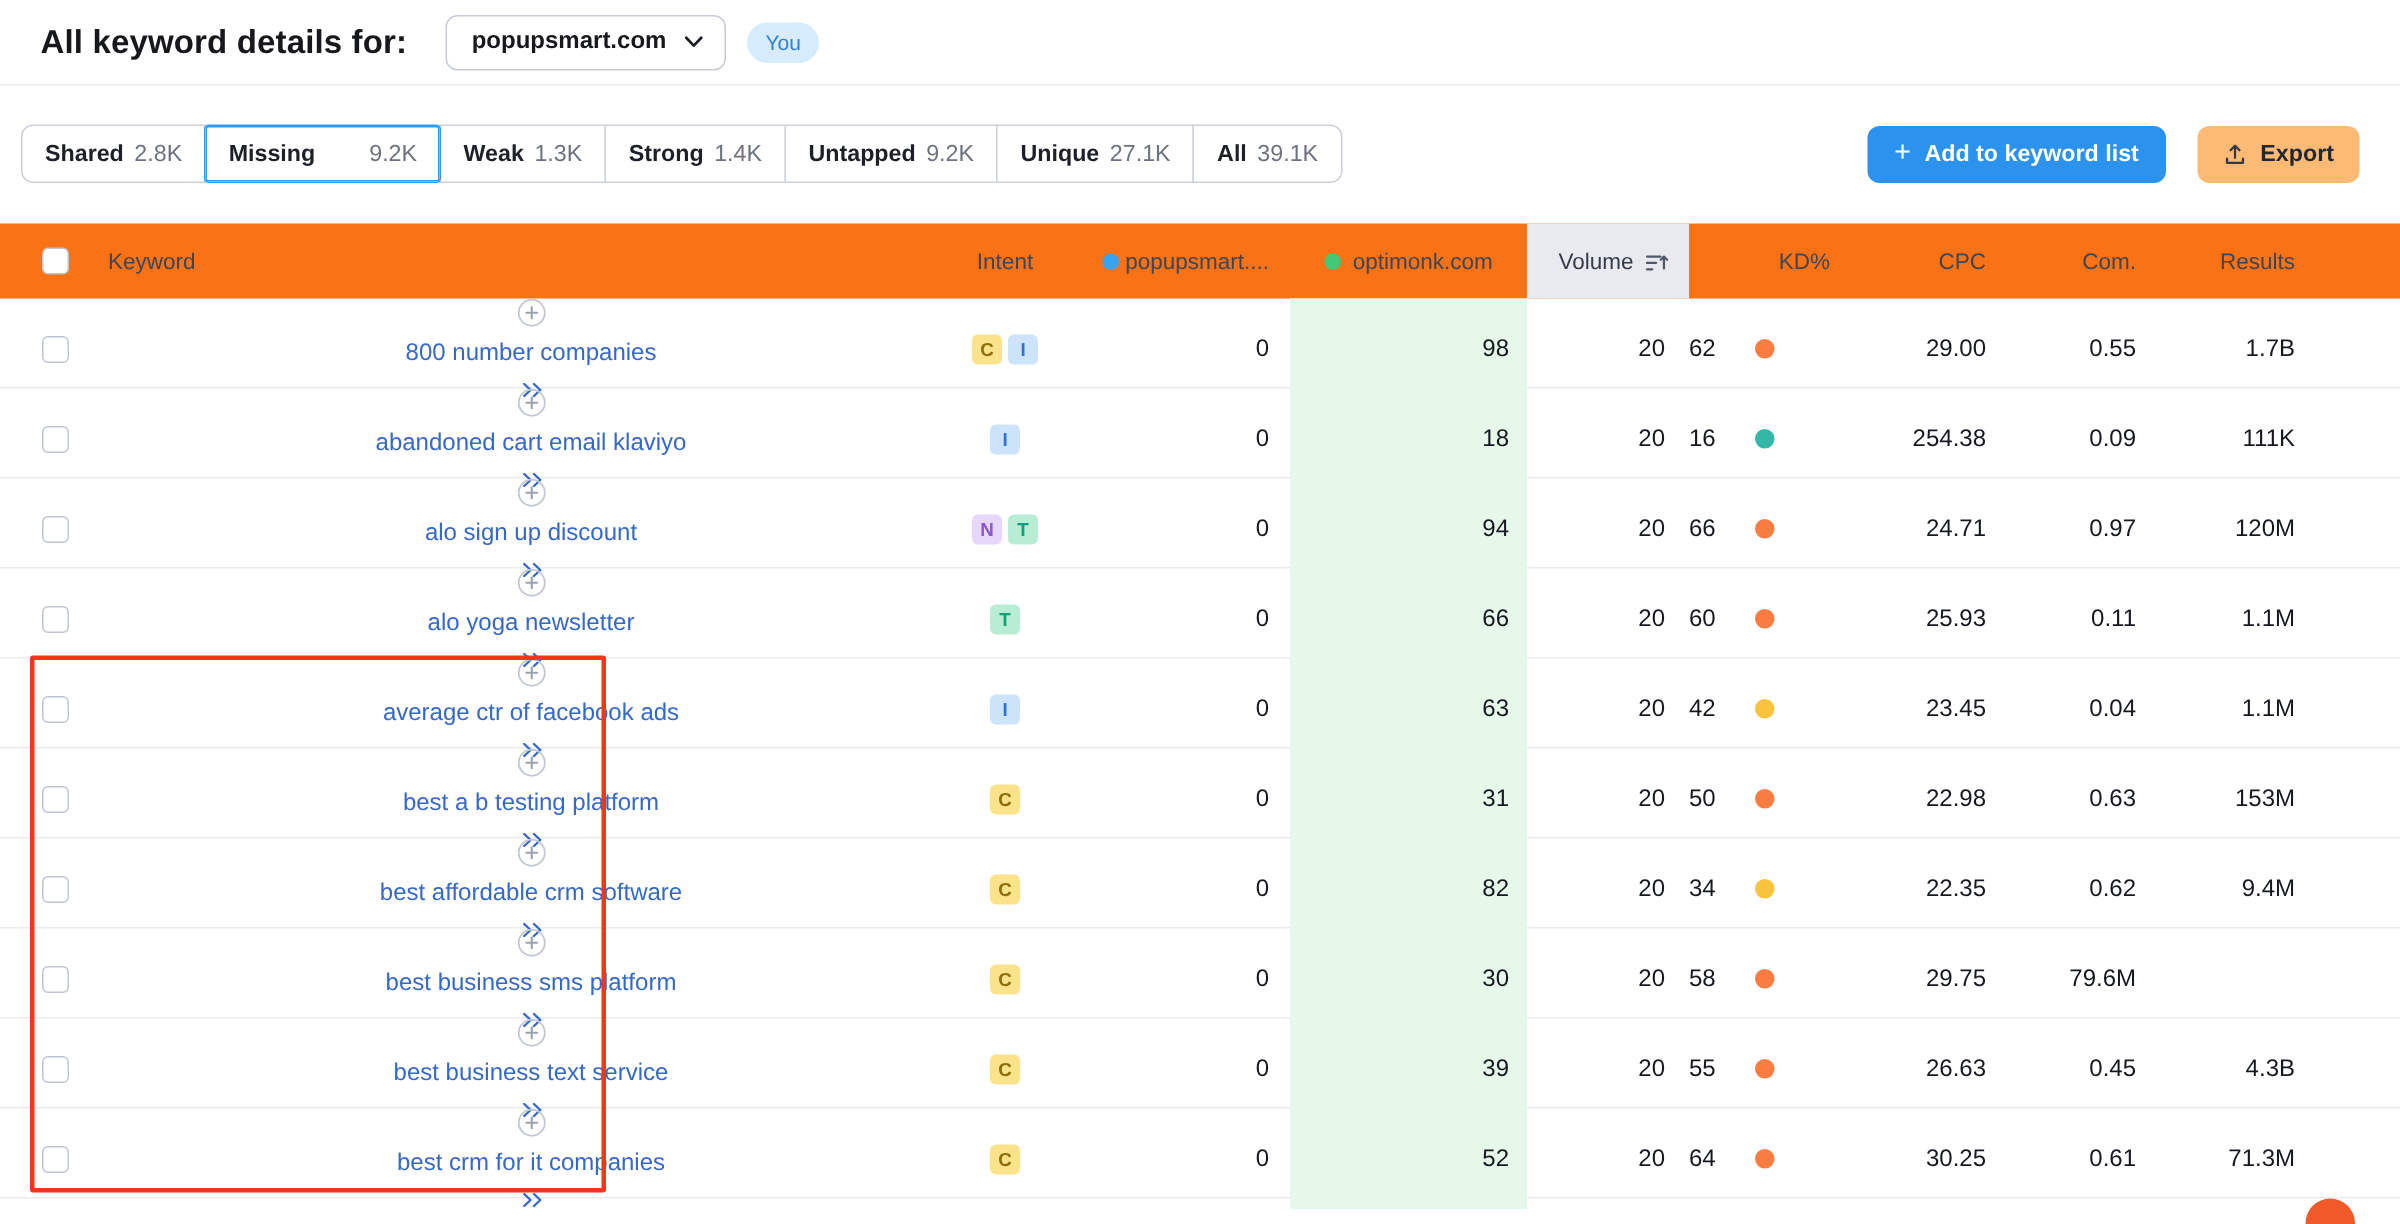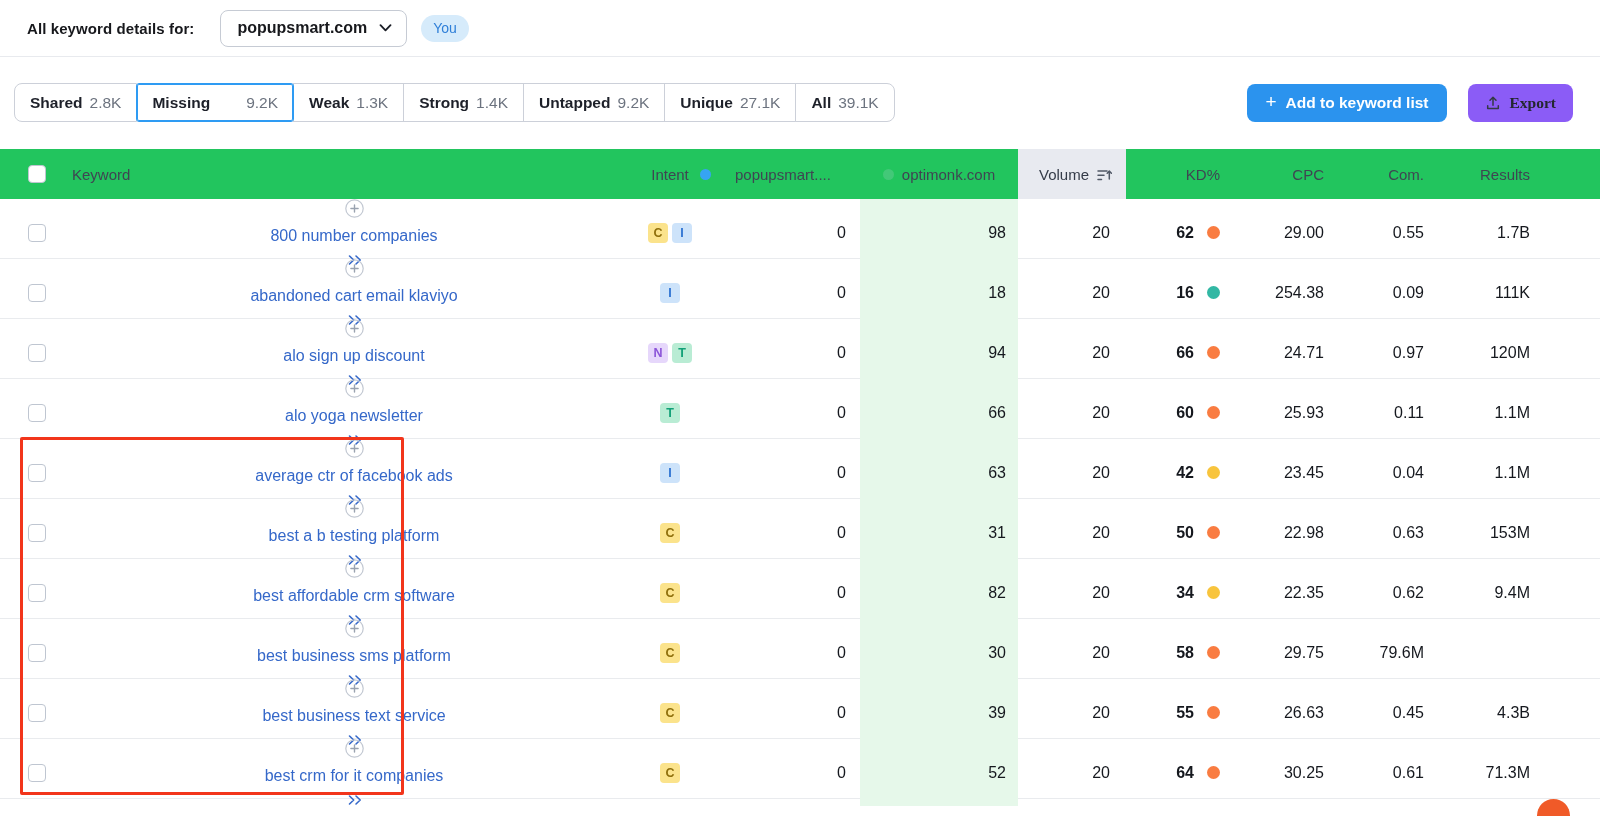--- a/index.html
+++ b/index.html
@@ -9,21 +9,21 @@
     background:#ffffff; color:#15181e;
     position:relative; overflow:hidden;
   }
 
   
   .top-header {
     display:flex; align-items:center;
     height:57px; padding-left:27px;
     border-bottom:1px solid #e8eaee;
   }
-  .page-title { font-size:15px; font-weight:700; color:#17181c; letter-spacing:.1px; }
+  .page-title { font-size:22px; font-weight:700; color:#17181c; letter-spacing:.1px; }
   .domain-select {
     margin-left:26px; display:inline-flex; align-items:center; gap:12px;
     height:37px; padding:0 14px 0 16px;
     background:#fff; border:1px solid #c6cbd4; border-radius:8px;
     font-family:inherit; font-size:16px; font-weight:700; color:#17181c; cursor:pointer;
   }
   .you-badge {
     margin-left:14px; display:inline-flex; align-items:center;
     height:27px; padding:0 12px; border-radius:14px;
     background:#d6ebfb; color:#2f7fd8; font-size:14px;
@@ -44,38 +44,38 @@
   .tab:first-child { border-radius:8px 0 0 8px; margin-left:0; }
   .tab:last-child  { border-radius:0 8px 8px 0; }
   .tab .tab-label { font-weight:600; color:#1d2029; }
   .tab .tab-count { color:#6c737f; }
   .tab.selected { border-color:#2e9bf3; box-shadow:inset 0 0 0 1px #2e9bf3; z-index:2; border-radius:3px;gap:36px; }
   .actions { margin-left:auto; display:flex; align-items:center; gap:21px; }
   .btn { display:inline-flex; align-items:center; gap:9px; height:38px; border:none; border-radius:8px;
          font-family:inherit; font-size:15.5px; cursor:pointer; }
   .btn-primary { background:#2b93ee; color:#fff; padding:0 18px; font-weight:600; }
   .btn-primary .plus-glyph { font-size:19px; font-weight:400; line-height:1; margin-top:-2px; }
-  .btn-secondary { background:#8b5cf6; color:#23272f; padding:0 17px; font-weight:600;font-family:Liberation Serif, serif; }
+  .btn-secondary { background:#fdba74; color:#23272f; padding:0 17px; font-weight:600; }
 
   
   .thead, .row {
     display:grid;
     grid-template-columns:40px 572px 60px 160px 158px 108px 96px 104px 100px 106px;
     padding:0 68px 0 28px;
   }
   .thead {
     margin-top:27px; height:50px;
-    background:#22c55e; align-items:stretch;
+    background:#f97316; align-items:stretch;
     font-size:15px; color:#3f4552;
   }
   .th { display:flex; align-items:center; }
   .th.right { justify-content:flex-end; padding-right:2px; }
   .th-keyword { padding-left:4px; }
   .th-intent { justify-content:center; }
-  .th-popupsmart { padding-right:14px; gap:24px; }
+  .th-popupsmart { justify-content:flex-end; padding-right:14px; gap:4px; }
   .th-optimonk { justify-content:center; gap:8px; }
   .th-volume { justify-content:flex-end; padding-right:14px; gap:8px; background:#e8eaf0; color:#343b48; }
   .dot { width:11px; height:11px; border-radius:50%; flex:0 0 auto; }
   .dot-blue { background:#36a4f3; }
   .dot-green { background:#43c878; }
 
   .row { height:60px; border-bottom:1px solid #e9ebee; font-size:16px; }
   .cell { display:flex; align-items:center; height:100%; }
   .checkbox {
     width:18px; height:18px; border:1px solid #bfc6d1; border-radius:4px; background:#fff;
@@ -92,21 +92,21 @@
     font-size:12.5px; font-weight:700;
   }
   .intent-c { background:#fbe38c; color:#8f6f0c; }
   .intent-i { background:#cde3fa; color:#2f73d2; }
   .intent-n { background:#e6d7fb; color:#8b54d8; }
   .intent-t { background:#b9ecd4; color:#11a077; }
   .num { justify-content:flex-end; padding-right:2px; }
   .pad14 { padding-right:14px; }
   .pad16 { padding-right:16px; }
   .green-col { background:#e6f8ea; justify-content:flex-end; padding-right:12px; }
-  .cell-kd { justify-content:flex-end; gap:13px; padding-right:2px;font-weight:bold; }
+  .cell-kd { justify-content:flex-start; gap:26px; padding-right:2px; }
   .kd-dot { width:13px; height:13px; border-radius:50%; flex:0 0 auto; }
   .kd-orange { background:#f97c41; }
   .kd-yellow { background:#f8c43d; }
   .kd-green  { background:#32b8a4; }
 
   
   .annotation-box {
     position:absolute; left:20px; top:437px; width:384px; height:358px;
     border:3px solid #f2351b; border-radius:2px; pointer-events:none; z-index:10;
   }

